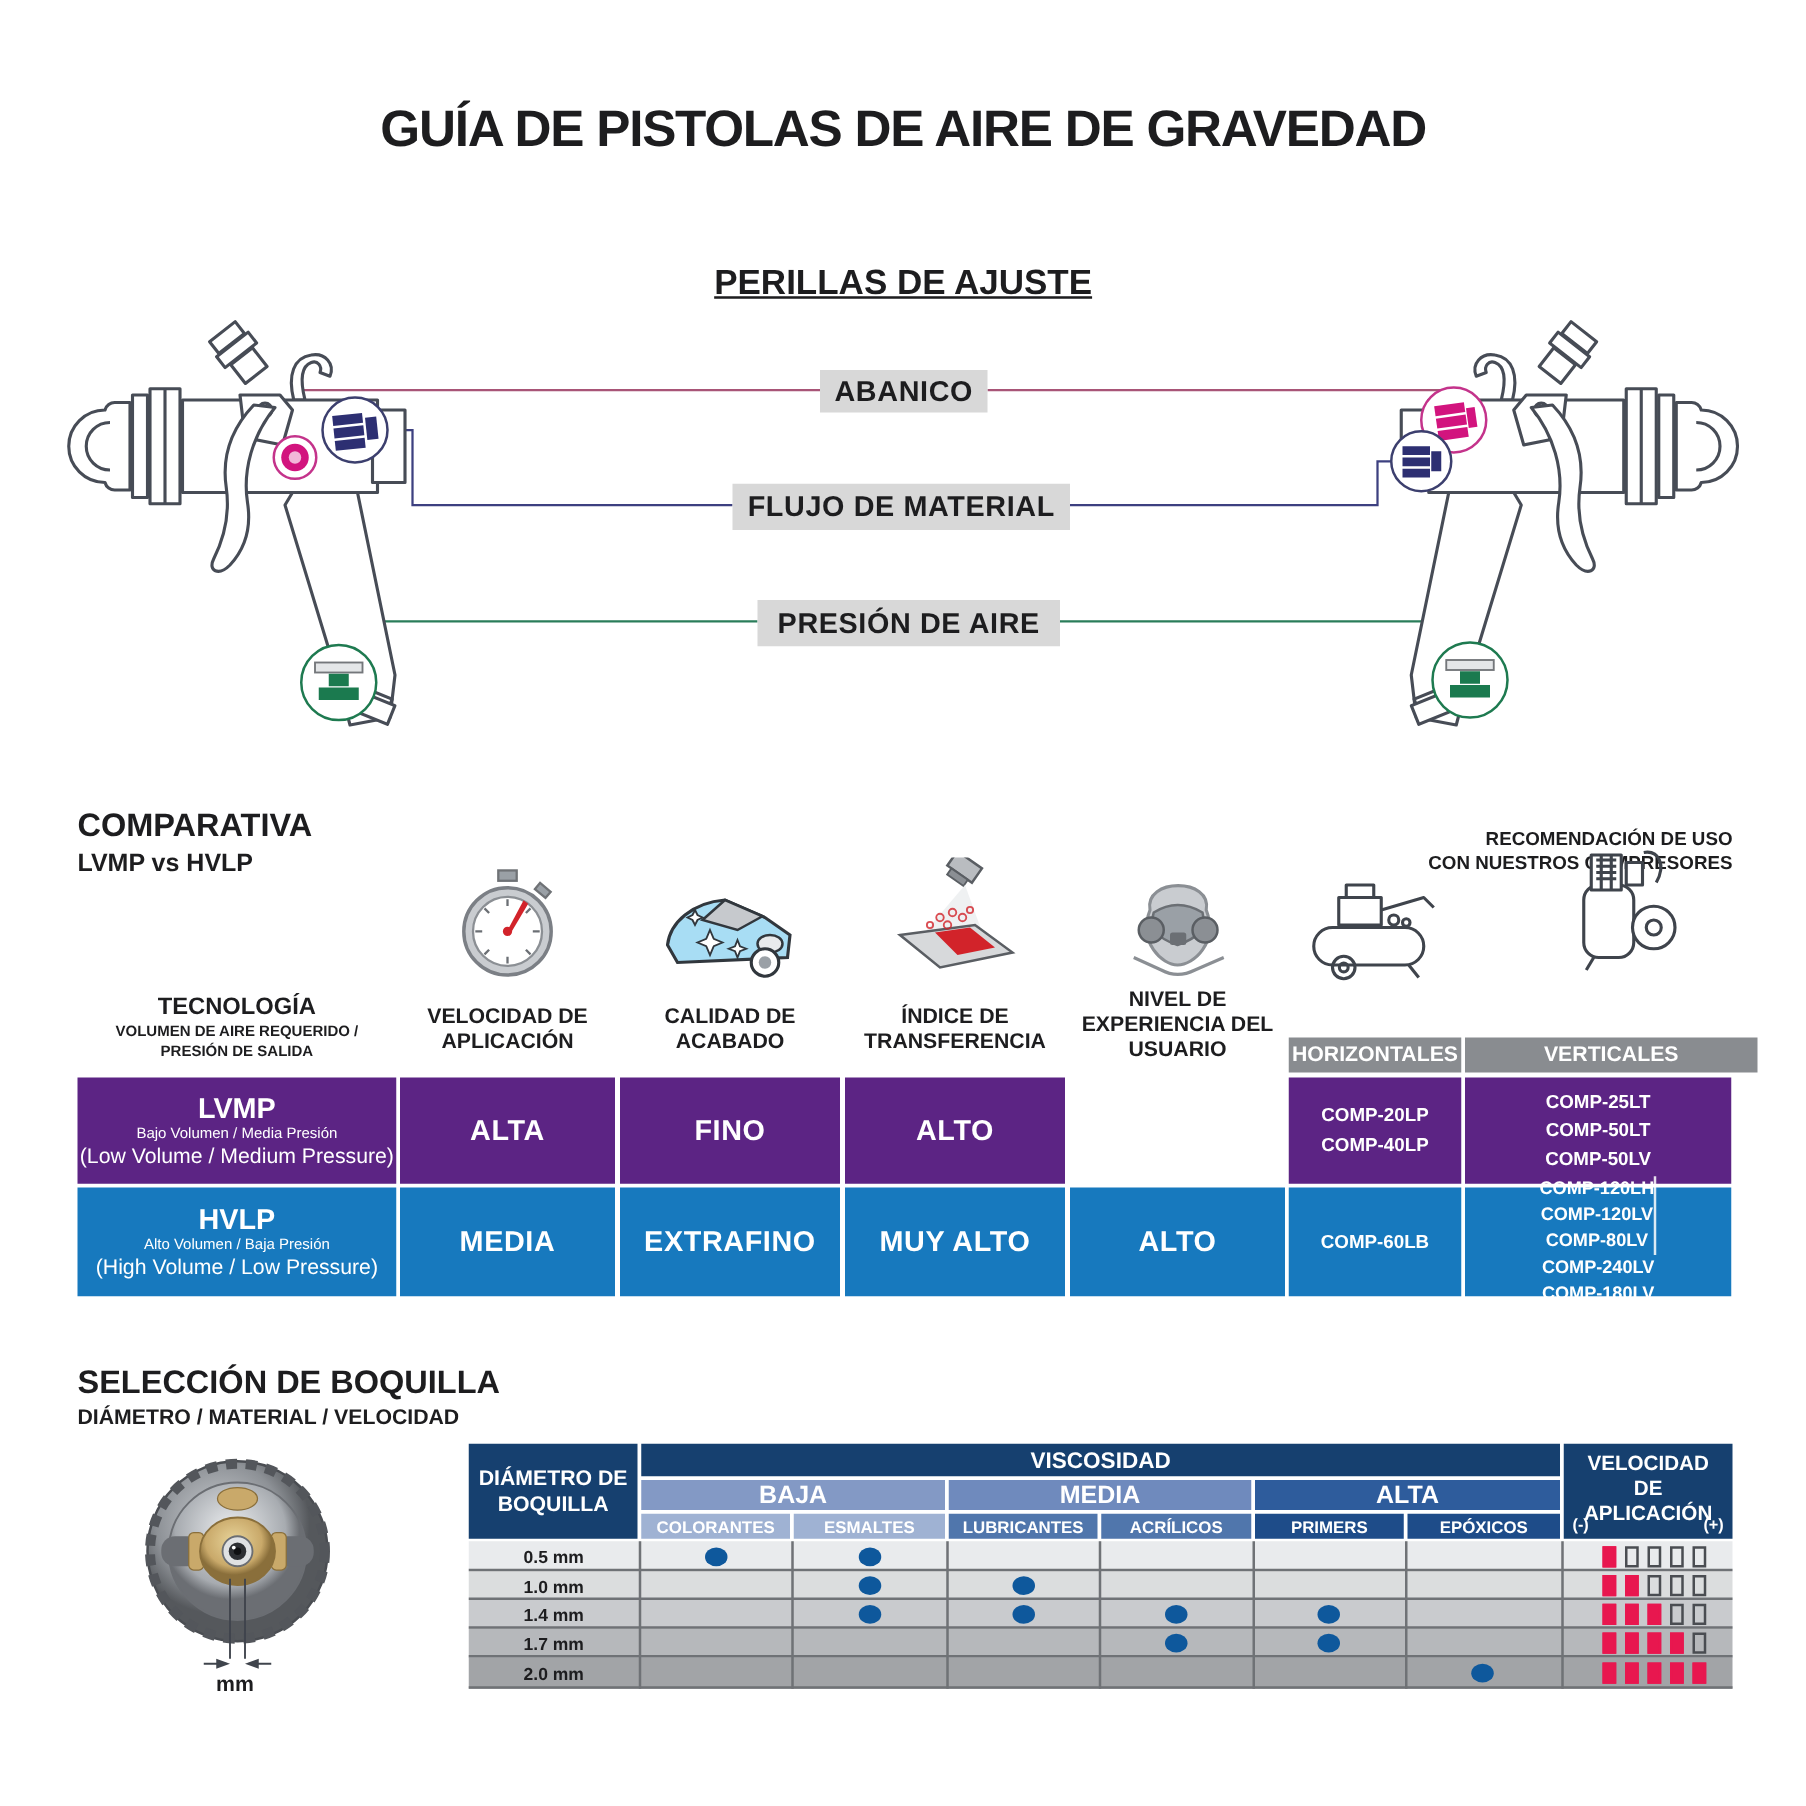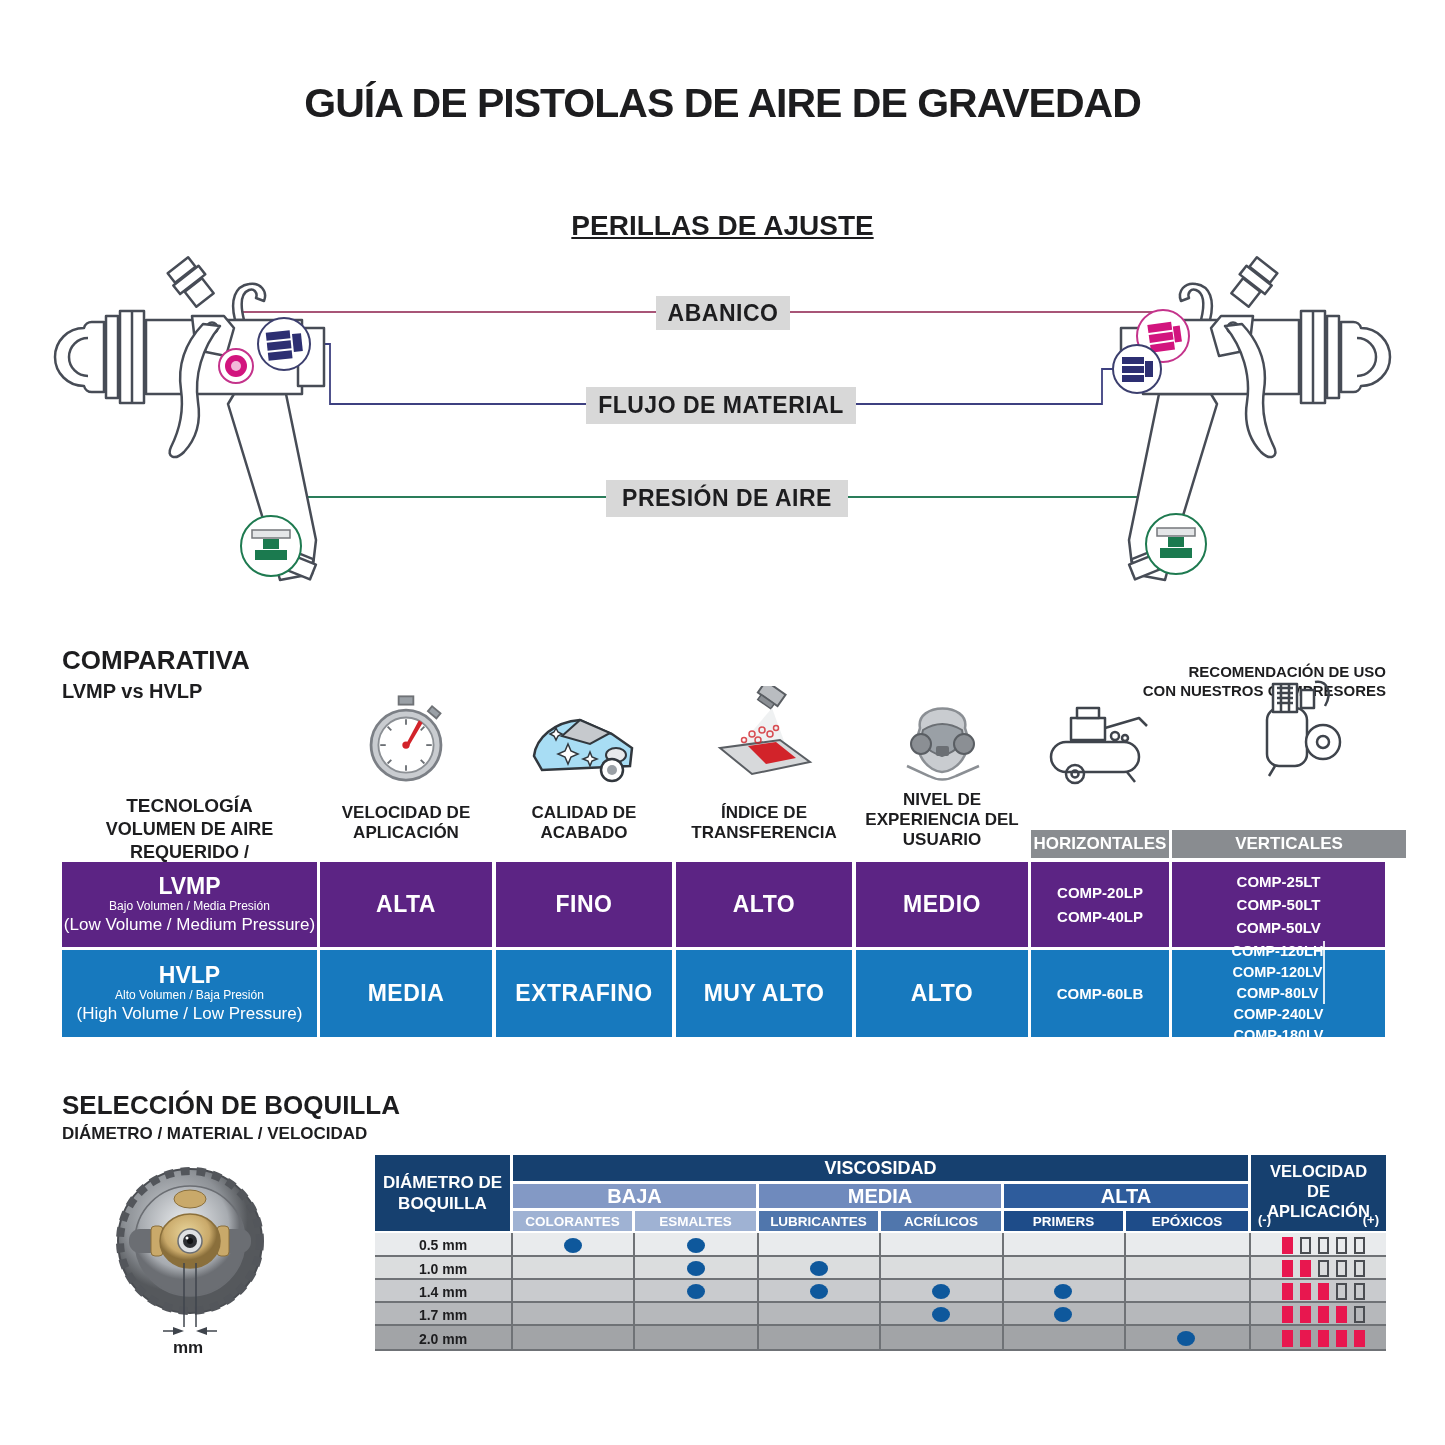--- a/index.html
+++ b/index.html
@@ -16,21 +16,21 @@
               display:flex;align-items:center;justify-content:center;}
   #lbl-abanico{left:656px;top:296px;width:134px;height:34px;}
   #lbl-flujo{left:586px;top:387px;width:270px;height:37px;}
   #lbl-presion{left:606px;top:480px;width:242px;height:37px;}
   
   #cmp-heading{left:62px;top:645px;font-size:26px;font-weight:800;}
   #cmp-sub{left:62px;top:680px;font-size:20px;font-weight:700;}
   #reco{left:1030px;top:663px;width:356px;font-size:15px;font-weight:800;line-height:1.25;text-align:right;}
   .colhdr{font-size:17px;font-weight:800;line-height:1.18;text-align:center;}
   #hdr-tec{left:62px;top:795px;width:255px;font-size:19px;}
-  #hdr-tec-sub{left:62px;top:818px;width:255px;font-size:18px;font-weight:600;line-height:1.3;text-align:center;}
+  #hdr-tec-sub{left:62px;top:818px;width:255px;font-size:12px;font-weight:600;line-height:1.3;text-align:center;}
   #hdr-vel{left:320px;top:803px;width:172px;}
   #hdr-cal{left:496px;top:803px;width:176px;}
   #hdr-ind{left:676px;top:803px;width:176px;}
   #hdr-niv{left:856px;top:790px;width:172px;}
   
   .grayhdr{top:830px;height:28px;background:#898c90;color:#fff;font-size:17px;font-weight:800;
            display:flex;align-items:center;justify-content:center;}
   #gh-hor{left:1031px;width:138px;}
   #gh-ver{left:1172px;width:234px;}
   .cell{display:flex;flex-direction:column;align-items:center;justify-content:center;color:#fff;}
@@ -303,21 +303,20 @@
   <div id="gh-ver" class="abs grayhdr">VERTICALES</div>
 
   <div class="abs cell rowL c1">
     <div class="techname">LVMP</div>
     <div class="teches">Bajo Volumen / Media Presión</div>
     <div class="techen">(Low Volume / Medium Pressure)</div>
   </div>
   <div class="abs cell rowL c2 val">ALTA</div>
   <div class="abs cell rowL c3 val">FINO</div>
   <div class="abs cell rowL c4 val">ALTO</div>
-  <div class="abs cell rowL c5 val">MEDIO</div>
   <div class="abs cell rowL c6 comp">
     <div>COMP-20LP</div>
     <div>COMP-40LP</div>
   </div>
   <div class="abs cell rowL c7 comp">
     <div>COMP-25LT</div>
     <div>COMP-50LT</div>
     <div>COMP-50LV</div>
   </div>
 

